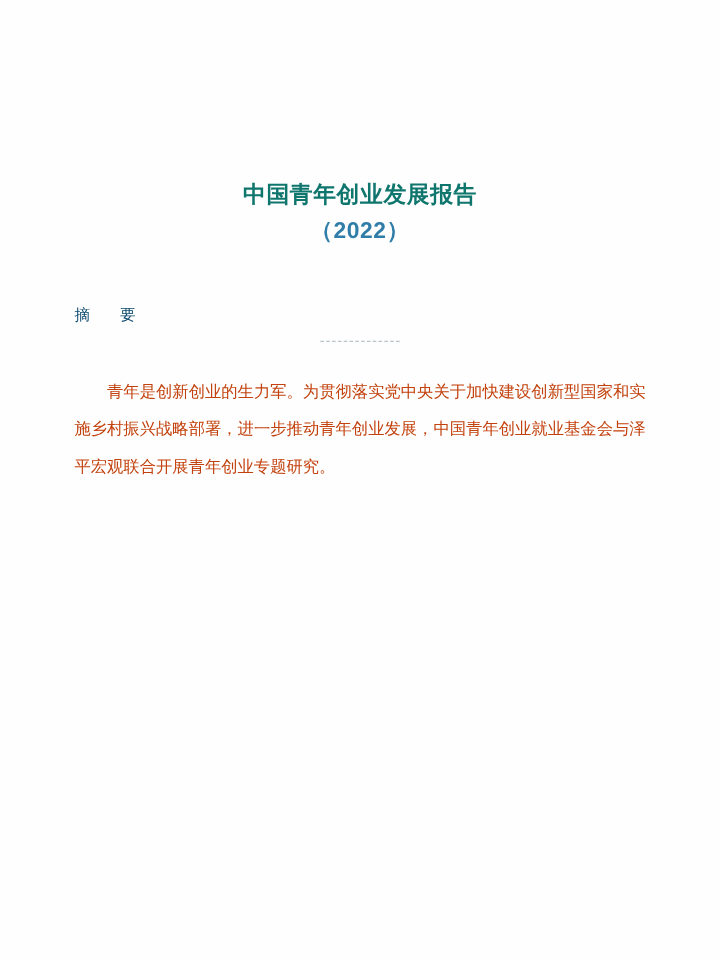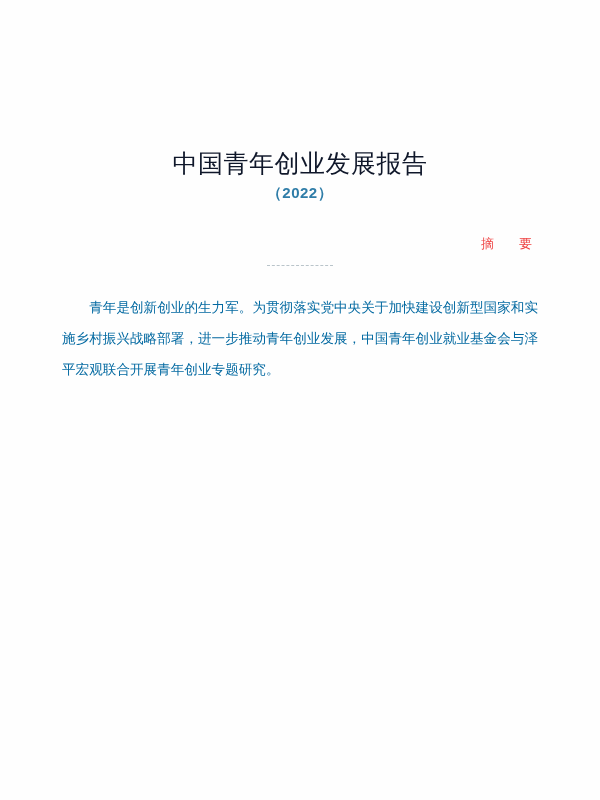--- a/index.html
+++ b/index.html
@@ -19,49 +19,49 @@
     height: 800px;
     background: #fefefe;
     box-sizing: border-box;
     padding: 0 62px;
   }
   .title-block {
     padding-top: 148px;
     text-align: center;
   }
   .doc-title {
-    color: #0f172a;
-    font-size: 25px;
-    font-weight: normal;
+    color: #0f766e;
+    font-size: 19px;
+    font-weight: bold;
     letter-spacing: 0.5px;
     line-height: 30px;
   }
   .doc-subtitle {
     color: #2f7da8;
-    font-size: 15px;
+    font-size: 19px;
     font-weight: bold;
     letter-spacing: 0.5px;
     line-height: 30px;
   }
   .abstract-head {
-    margin-top: 27px;
-    text-align: right;
-    color: #ef4444;
+    margin-top: 46px;
+    text-align: left;
+    color: #0c4a6e;
     font-size: 13px;
     letter-spacing: 6px;
   }
   .abstract-rule {
     margin: 12px auto 0 auto;
     width: 66px;
     border-top: 1px dashed #b9c4ca;
     height: 0;
   }
   .body-text {
     margin-top: 26px;
-    color: #0369a1;
+    color: #c2410c;
     font-size: 13.6px;
     line-height: 31px;
     text-align: justify;
     text-justify: inter-ideograph;
   }
   .para {
     text-indent: 2em;
     margin: 0 0 18px 0;
   }
   .para:last-child {

